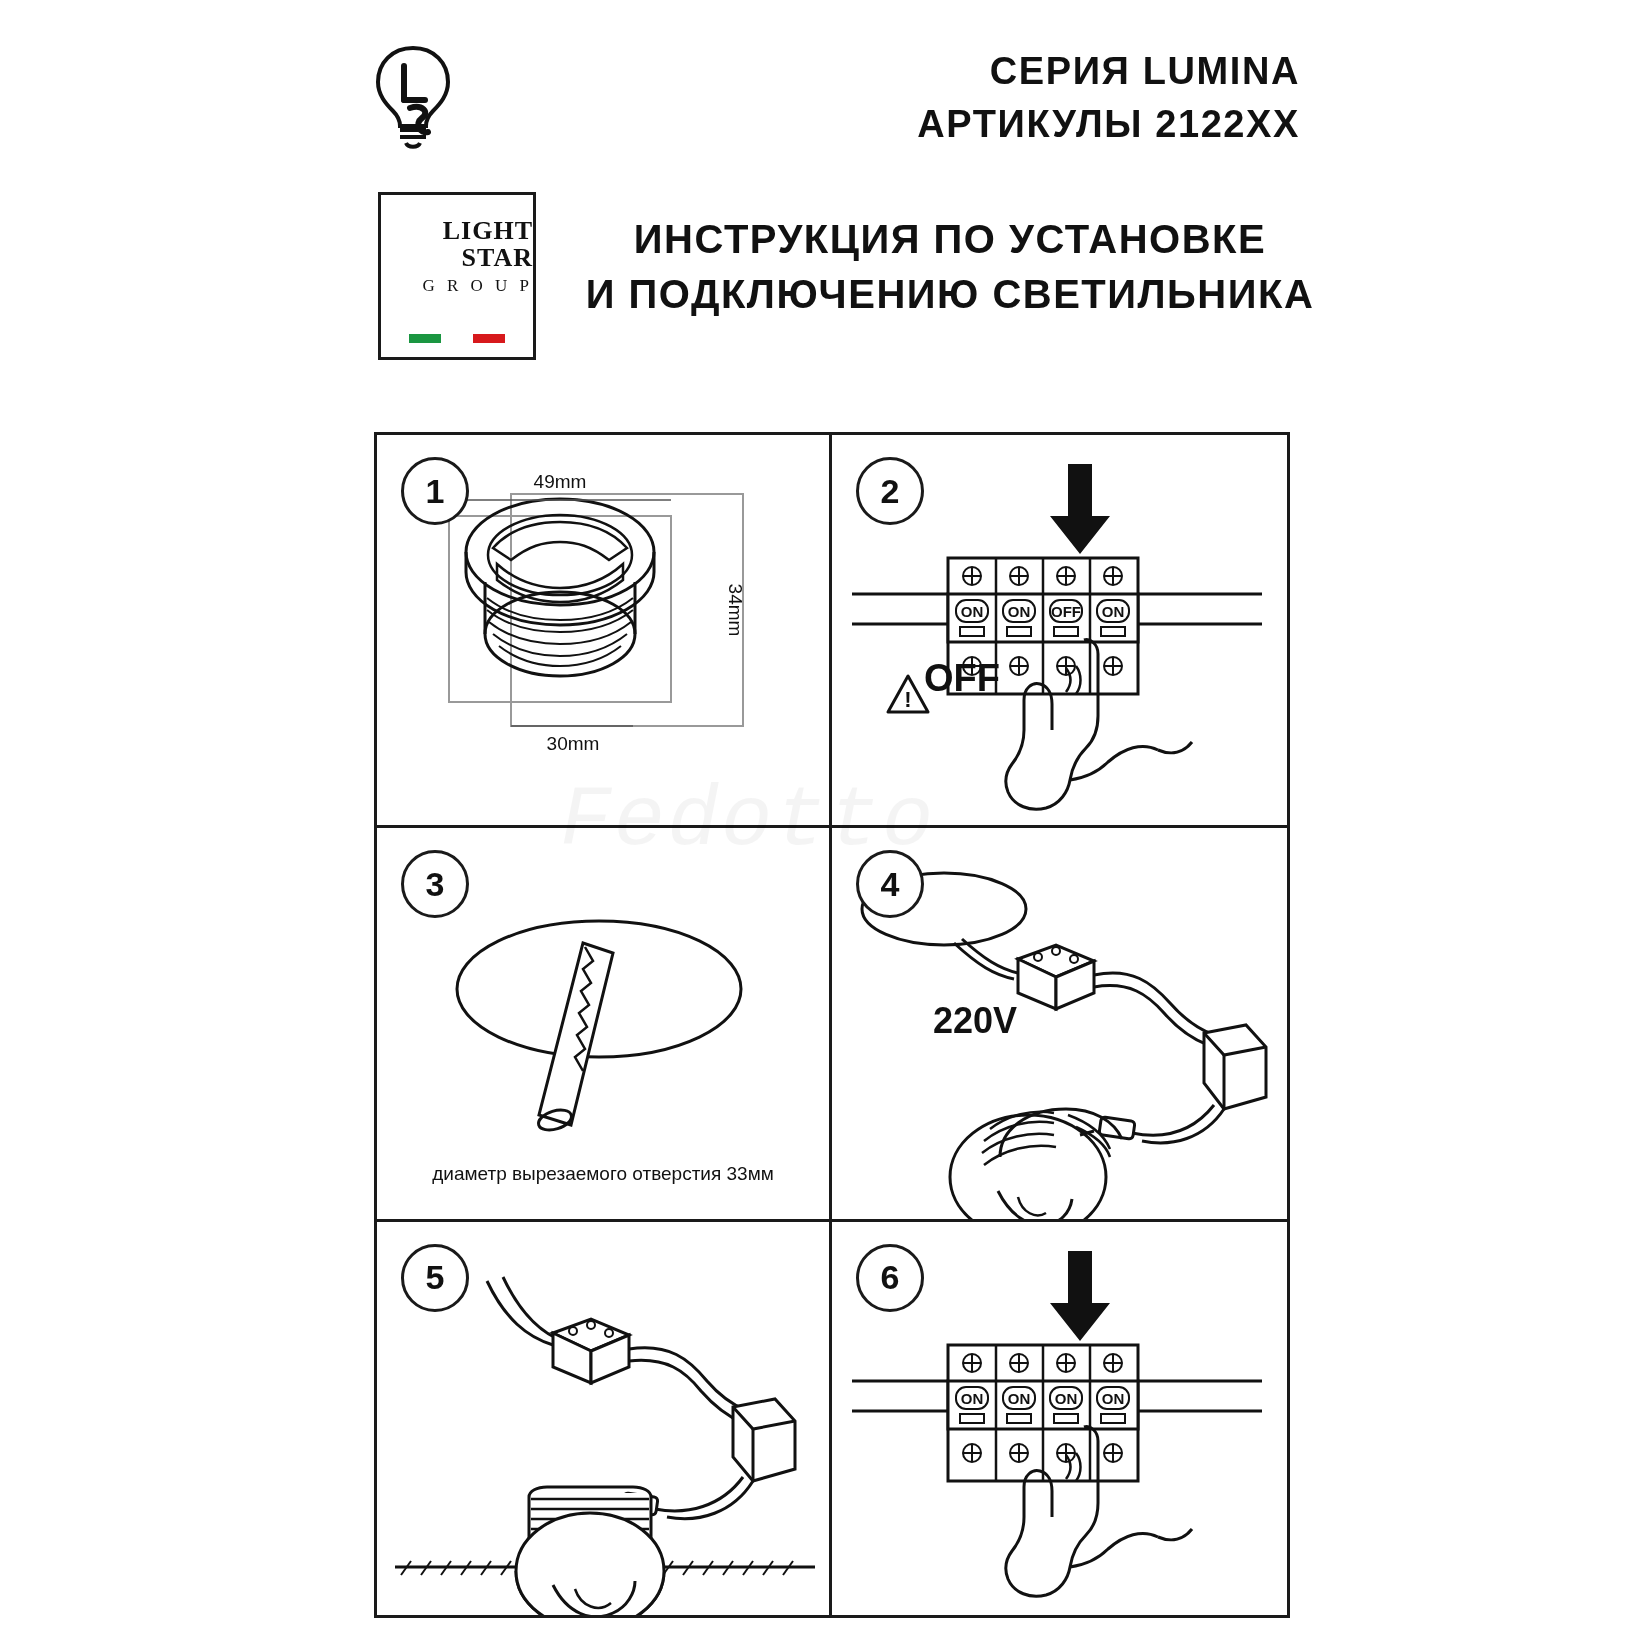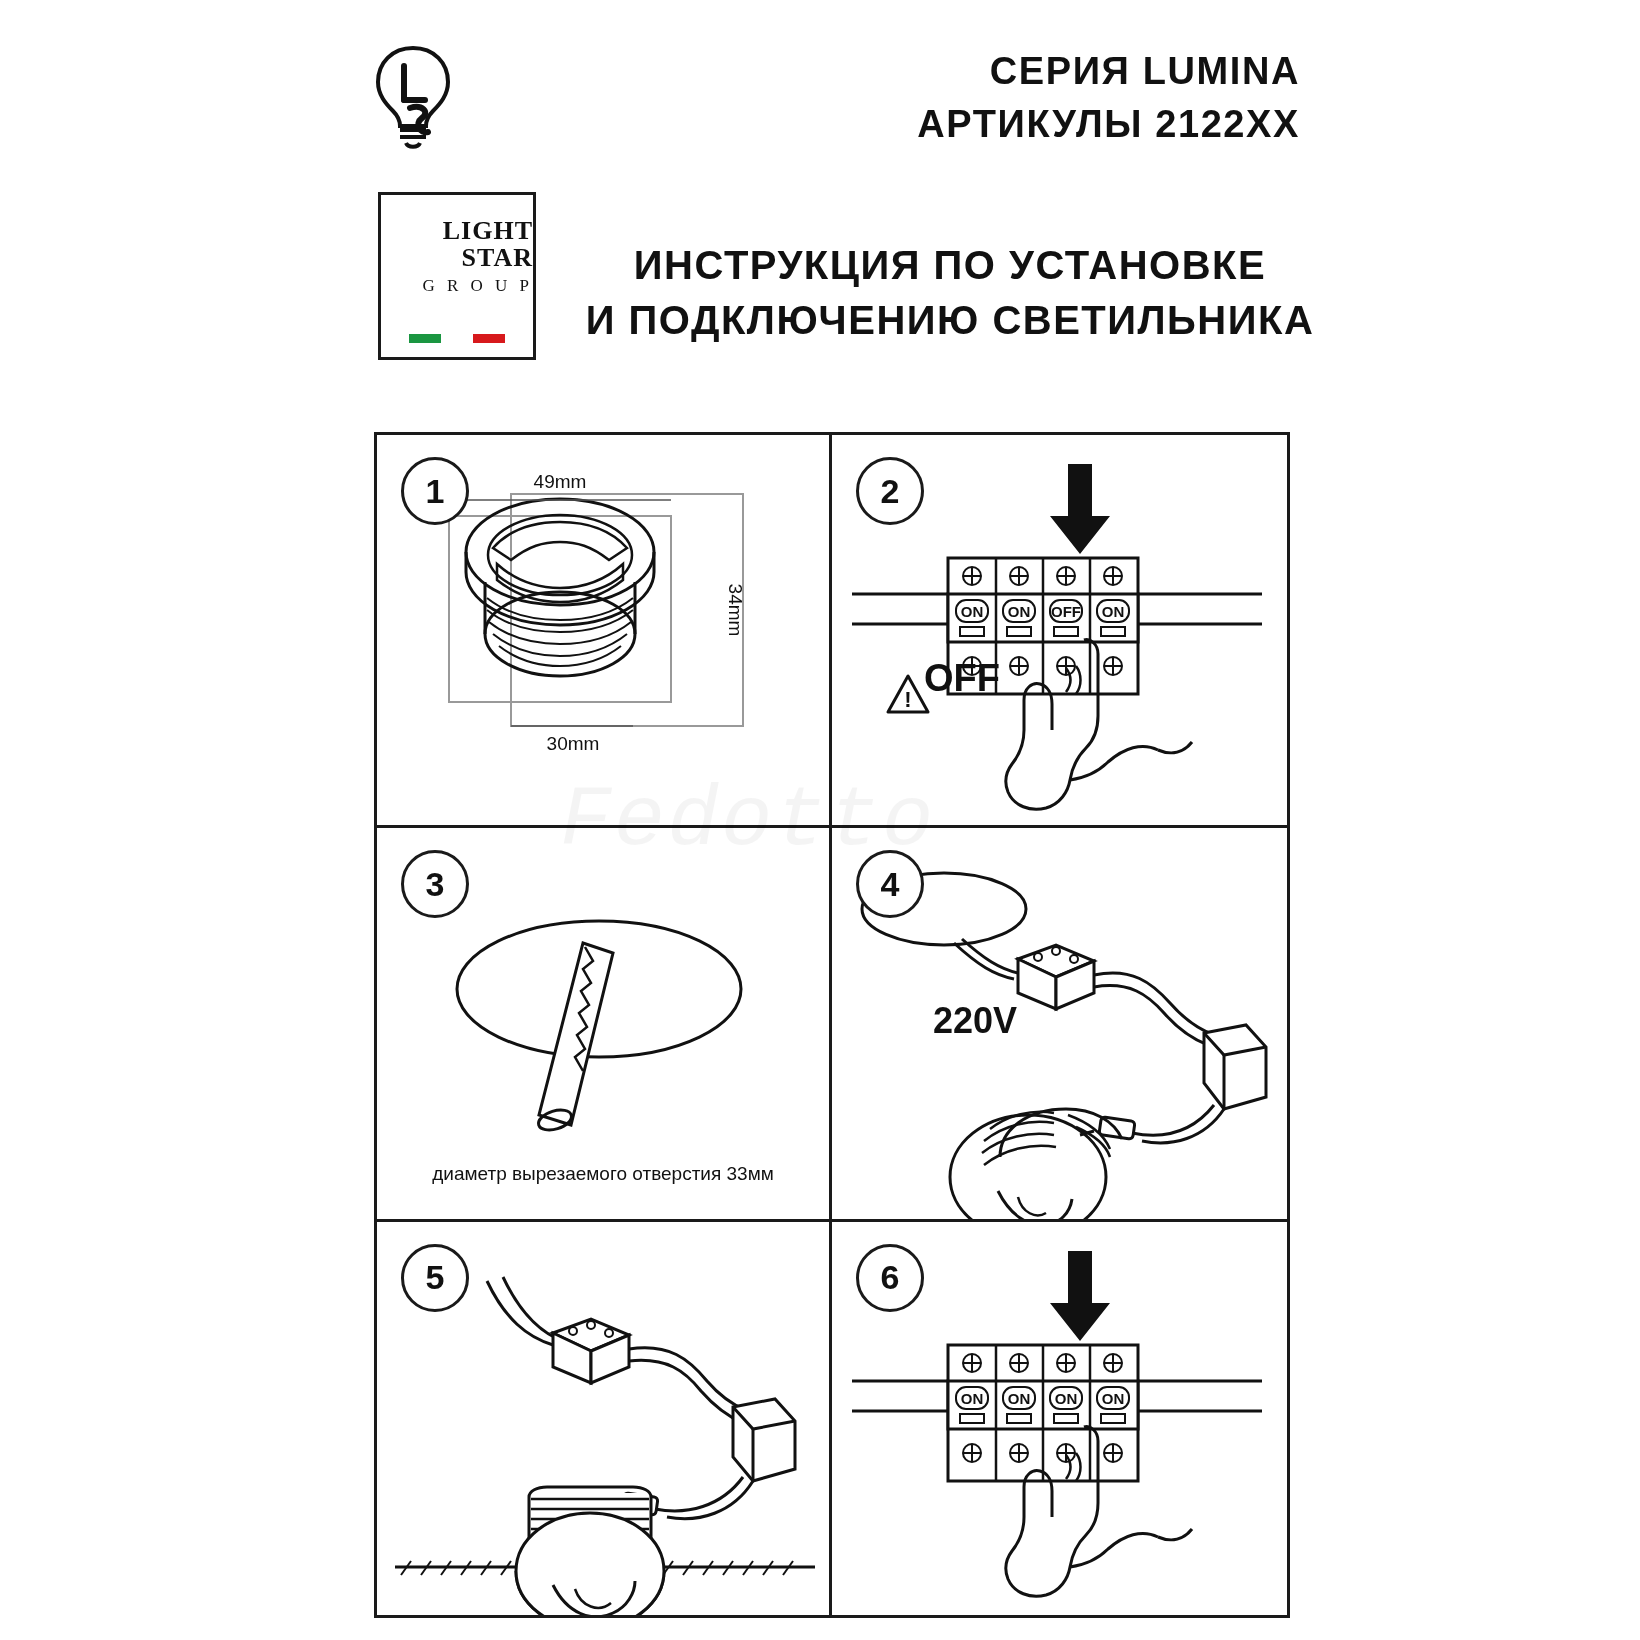--- a/index.html
+++ b/index.html
@@ -115,21 +115,20 @@
     position: absolute;
     left: 580px;
     top: 212px;
     width: 740px;
     text-align: center;
     font-size: 40px;
     font-weight: bold;
     letter-spacing: 1.5px;
     line-height: 1.38;
     color: #111;
-    margin-top: 26px;
   }
 
   
   .grid {
     position: absolute;
     left: 374px;
     top: 432px;
     width: 916px;
     height: 1186px;
     border: 3px solid #1a1a1a;

